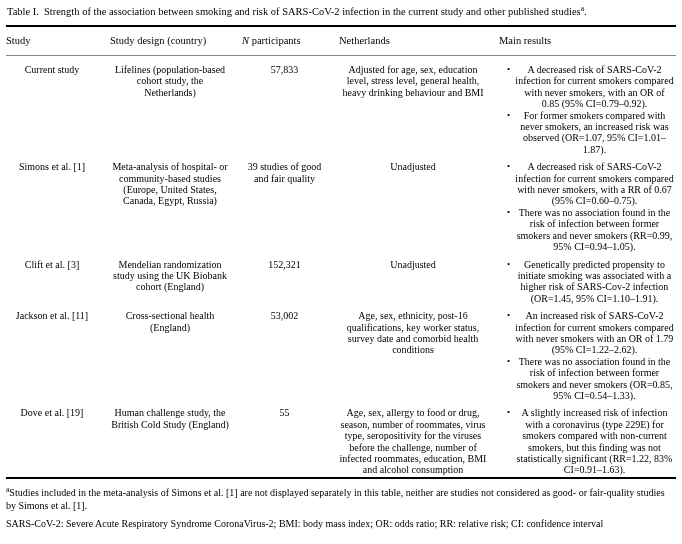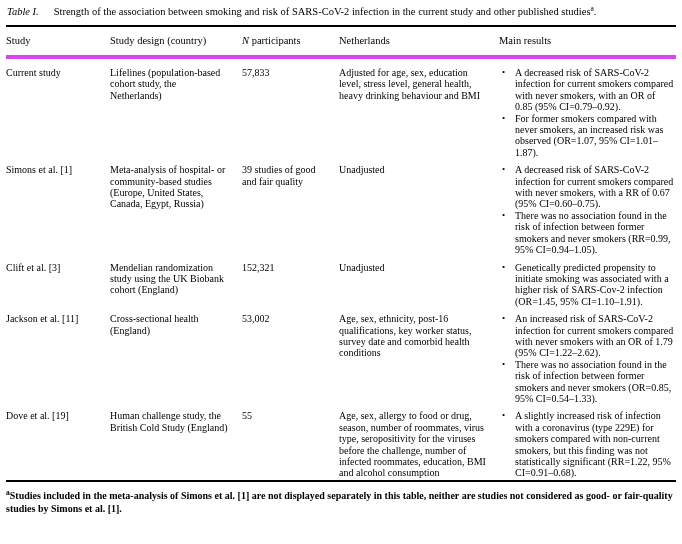--- a/index.html
+++ b/index.html
@@ -19,48 +19,47 @@
   .page {
     padding: 3px 6px 0 6px;
   }
   .caption {
     font-size: 10.5px;
     line-height: 14px;
     margin: 2px 0 6px 1px;
     white-space: nowrap;
   }
   .caption .caption-label {
-    margin-right: 15px;
-    font-style: italic;
+    margin-right: 5px;
   }
   sup {
     font-size: 7.5px;
     line-height: 0;
     vertical-align: super;
   }
   table.results-table {
     width: 670px;
     table-layout: fixed;
     border-collapse: collapse;
     border-top: 2.5px solid #000;
     border-bottom: 2.5px solid #000;
   }
   th {
     font-weight: normal;
     font-size: 10.5px;
     line-height: 13px;
     text-align: left;
     vertical-align: top;
     padding: 7px 8px 8px 0;
-    border-bottom: 4px solid #d946ef;
+    border-bottom: 1px solid #d946ef;
   }
   td {
     font-size: 10px;
     line-height: 11.4px;
-    text-align: left;
+    text-align: center;
     vertical-align: top;
     padding: 5px 12px 1px 0;
   }
   tbody tr:first-child td {
     padding-top: 8px;
   }
   td.results-cell {
     padding-right: 2px;
   }
   .bullet-item {
@@ -76,21 +75,20 @@
   .bullet-text {
     flex: 1;
   }
   .footnotes {
     margin-top: 7px;
     font-size: 10px;
     line-height: 13px;
   }
   .footnote-a {
     margin: 0 0 5px 0;
-    font-weight: bold;
   }
   .abbrev {
     margin: 0;
   }
   i.n-italic {
     font-style: italic;
   }
 </style>
 </head>
 <body>
@@ -185,25 +183,26 @@
       </tr>
 
       <tr>
         <td>Dove et al. [19]</td>
         <td>Human challenge study, the British Cold Study (England)</td>
         <td>55</td>
         <td>Age, sex, allergy to food or drug, season, number of roommates, virus type, seropositivity for the viruses before the challenge, number of infected roommates, education, BMI and alcohol consumption</td>
         <td class="results-cell">
           <div class="bullet-item">
             <span class="bullet-dot">•</span>
-            <span class="bullet-text">A slightly increased risk of infection with a coronavirus (type 229E) for smokers compared with non-current smokers, but this finding was not statistically significant (RR=1.22, 95% CI=0.91–0.68).</span>
+            <span class="bullet-text">A slightly increased risk of infection with a coronavirus (type 229E) for smokers compared with non-current smokers, but this finding was not statistically significant (RR=1.22, 83% CI=0.91–1.63).</span>
           </div>
         </td>
       </tr>
 
     </tbody>
   </table>
 
   <div class="footnotes">
     <p class="footnote-a"><sup>a</sup><span>Studies included in the meta-analysis of Simons et al. [1] are not displayed separately in this table, neither are studies not considered as good- or fair-quality studies by Simons et al. [1].</span></p>
+    <p class="abbrev">SARS-CoV-2: Severe Acute Respiratory Syndrome CoronaVirus-2; BMI: body mass index; OR: odds ratio; RR: relative risk; CI: confidence interval</p>
   </div>
 
 </div>
 
 </body></html>

